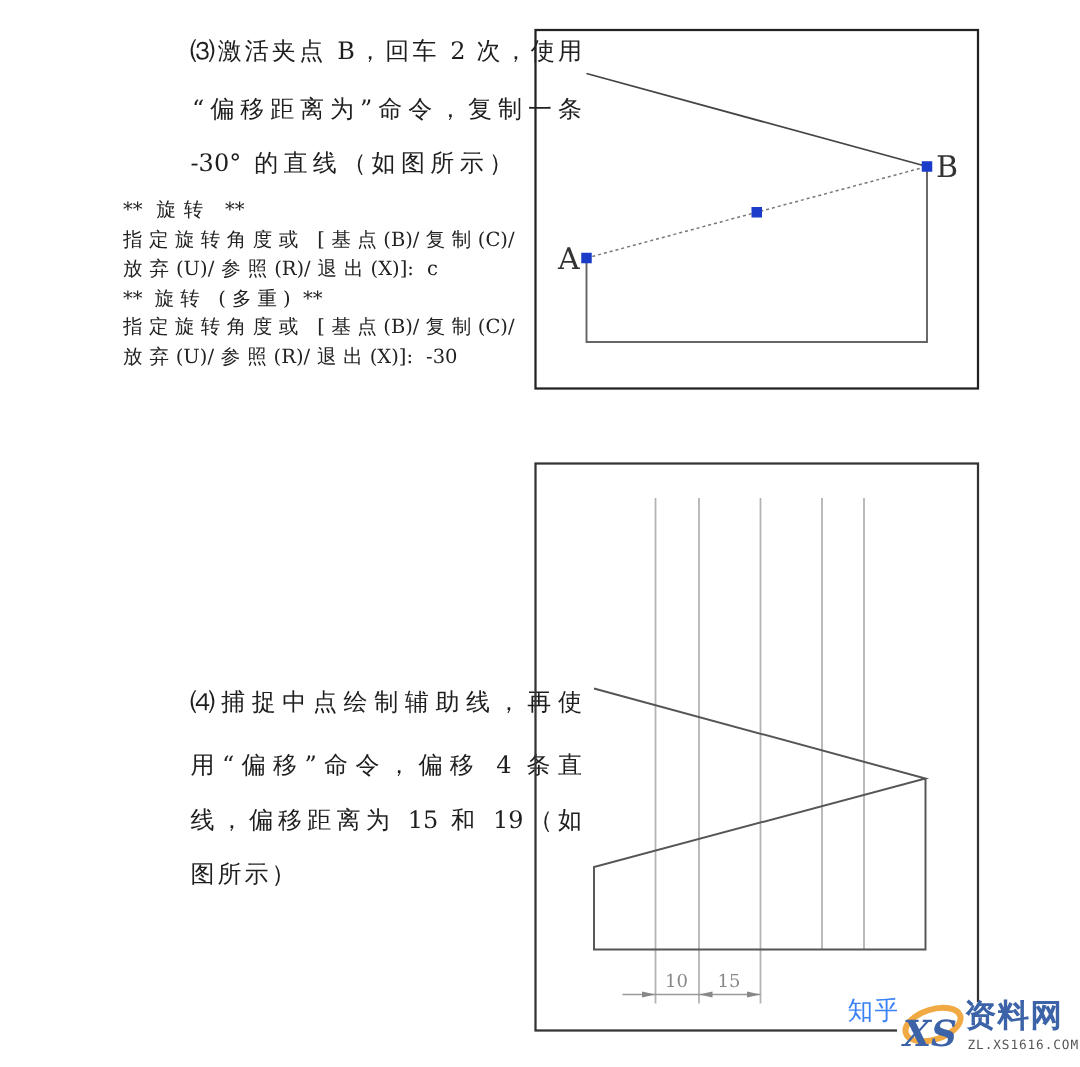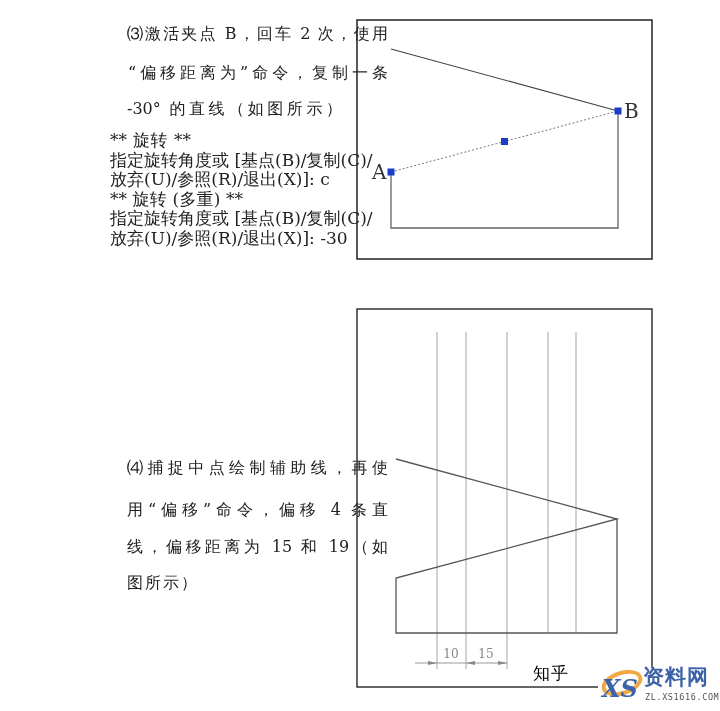--- a/index.html
+++ b/index.html
@@ -2,27 +2,27 @@
 <html><head>
 <meta charset="utf-8">
 <style>
   html, body { margin: 0; padding: 0; background: #ffffff; }
   body { width: 720px; height: 711px; position: relative; overflow: hidden; }
   .line {
     position: absolute; left: 82px; white-space: nowrap;
     font-family: "DejaVu Serif", serif; color: #1e1e1e;
   }
   .para { font-size: 16px; height: 20px; line-height: 20px; margin-left: 45px; }
-  .code { font-size: 17px; height: 19px; line-height: 19px; color: #222; margin-left: 28px; }
+  .code { font-size: 13px; height: 19px; line-height: 19px; color: #222; }
   .just { text-align: justify; text-align-last: justify; }
   .fig { position: absolute; overflow: visible; }
   .fig text { font-family: "DejaVu Serif", serif; }
   .wm-zhihu {
-    position: absolute; left: 533px; top: 662px; font-size: 17px;
-    color: #000000; font-family: "DejaVu Sans", sans-serif; letter-spacing: 1px;
+    position: absolute; left: 565px; top: 662px; font-size: 17px;
+    color: #3b82f6; font-family: "DejaVu Sans", sans-serif; letter-spacing: 1px;
   }
   .wm-box { position: absolute; left: 598px; top: 668px; width: 122px; height: 43px; background: #ffffff; }
   .wm-logo { position: absolute; left: 596px; top: 665px; }
   .wm-name {
     position: absolute; left: 643px; top: 665px; font-size: 21px; font-weight: bold;
     color: #3c62a8; font-family: "DejaVu Sans", sans-serif; letter-spacing: 1px; line-height: 24px; text-align: right;
   }
   .wm-url {
     position: absolute; left: 645px; top: 692px; font-size: 8.5px; color: #555;
     font-family: "DejaVu Sans Mono", monospace; letter-spacing: 0.6px; line-height: 10px;

